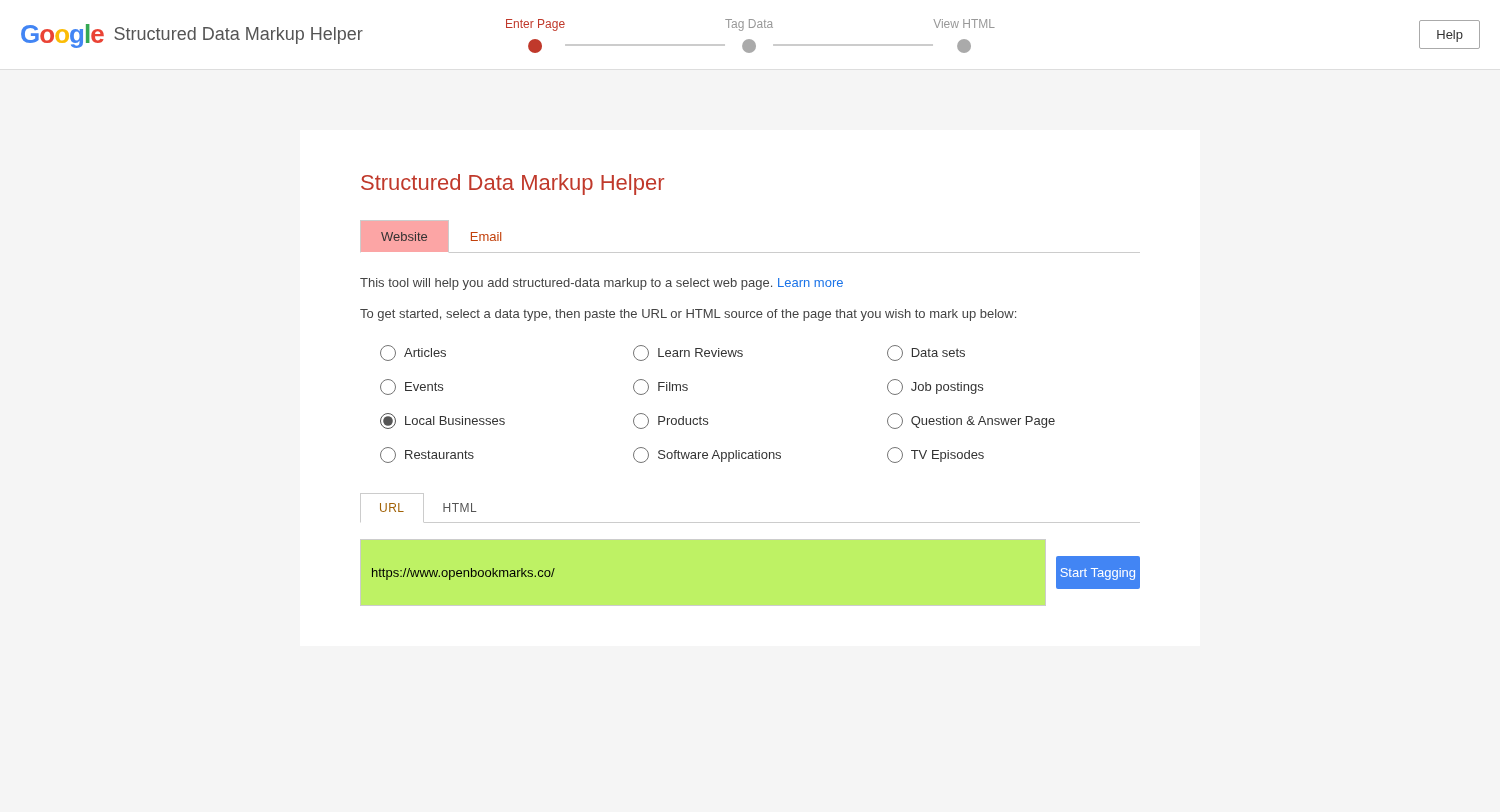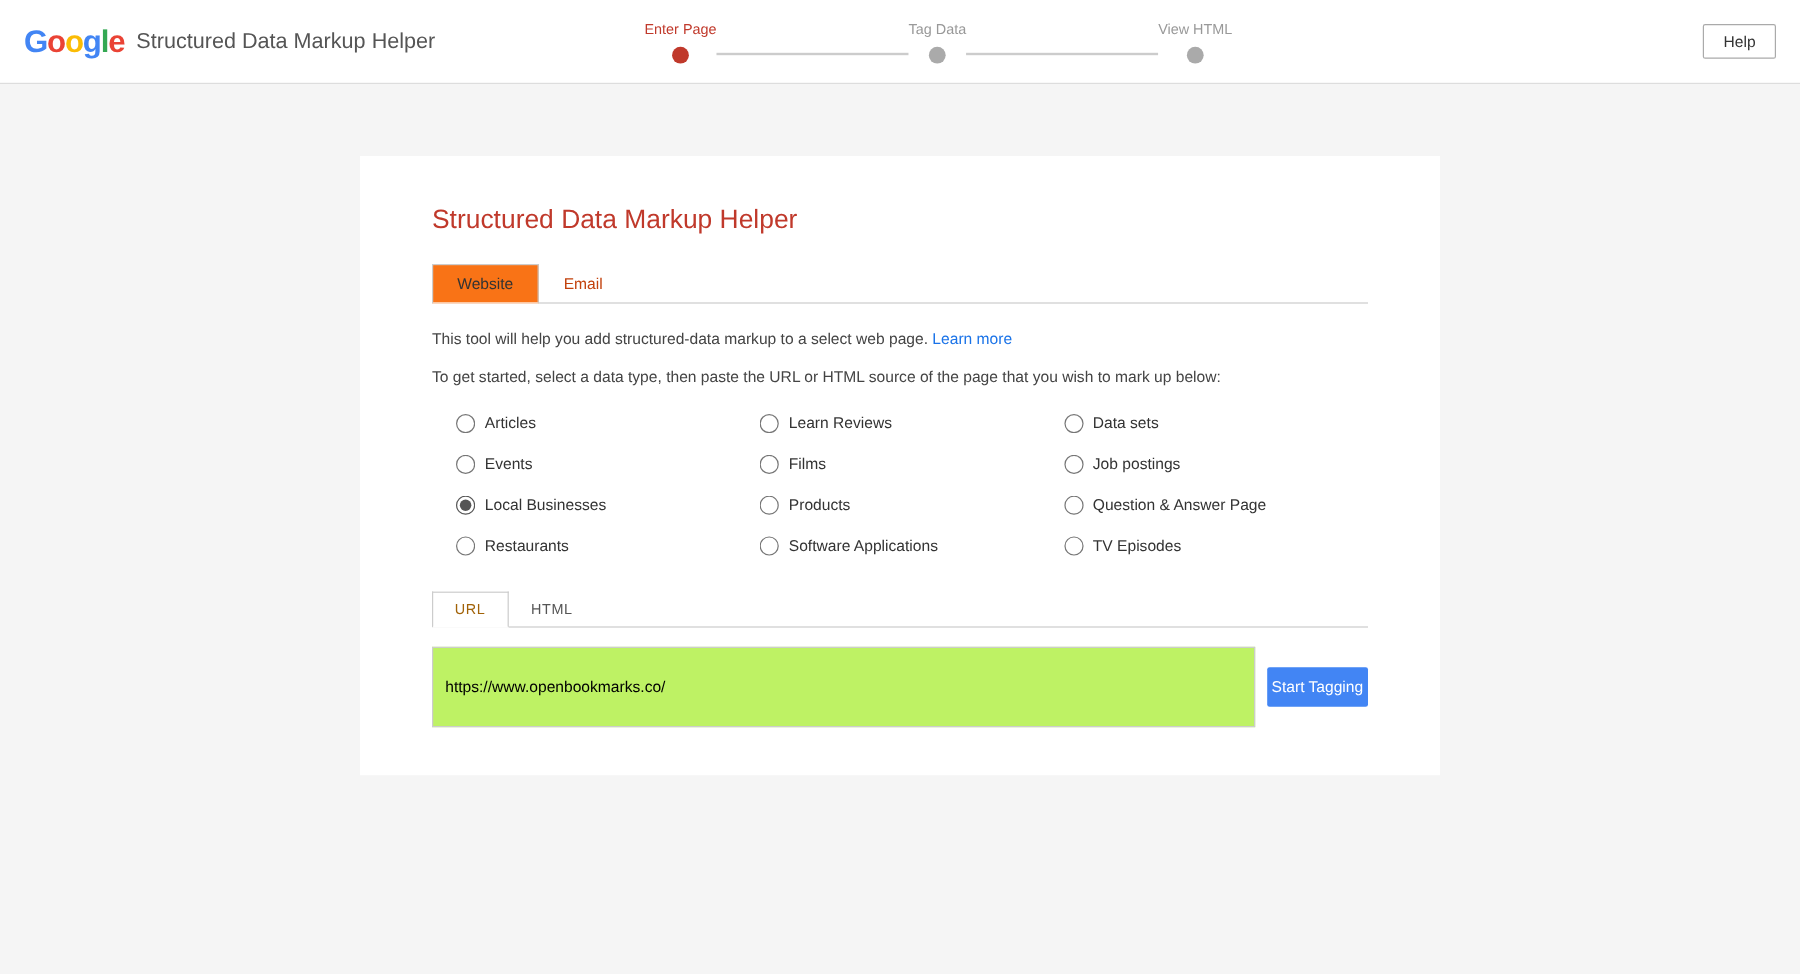--- a/index.html
+++ b/index.html
@@ -38,21 +38,20 @@
     }
 
     
     .progress-steps {
       display: flex;
       align-items: center;
       gap: 0;
       position: absolute;
       left: 50%;
       transform: translateX(-50%);
-      margin-left: 32px;
     }
     .step-dot {
       width: 14px;
       height: 14px;
       border-radius: 50%;
     }
     .step-dot.active { background: #c0392b; }
     .step-dot.inactive { background: #aaa; }
     .steps-row {
       display: flex;
@@ -111,21 +110,21 @@
       padding: 8px 20px;
       font-size: 13px;
       cursor: pointer;
       border: 1px solid transparent;
       margin-bottom: -1px;
       color: #c2410c;
     }
     .tab.active {
       border: 1px solid #ccc;
       border-bottom: 1px solid #fff;
-      background: #f97316;
+      background: #fca5a5;
       color: #333;
     }
 
     
     .desc-text {
       font-size: 13px;
       color: #444;
       margin-bottom: 10px;
       line-height: 1.6;
     }

